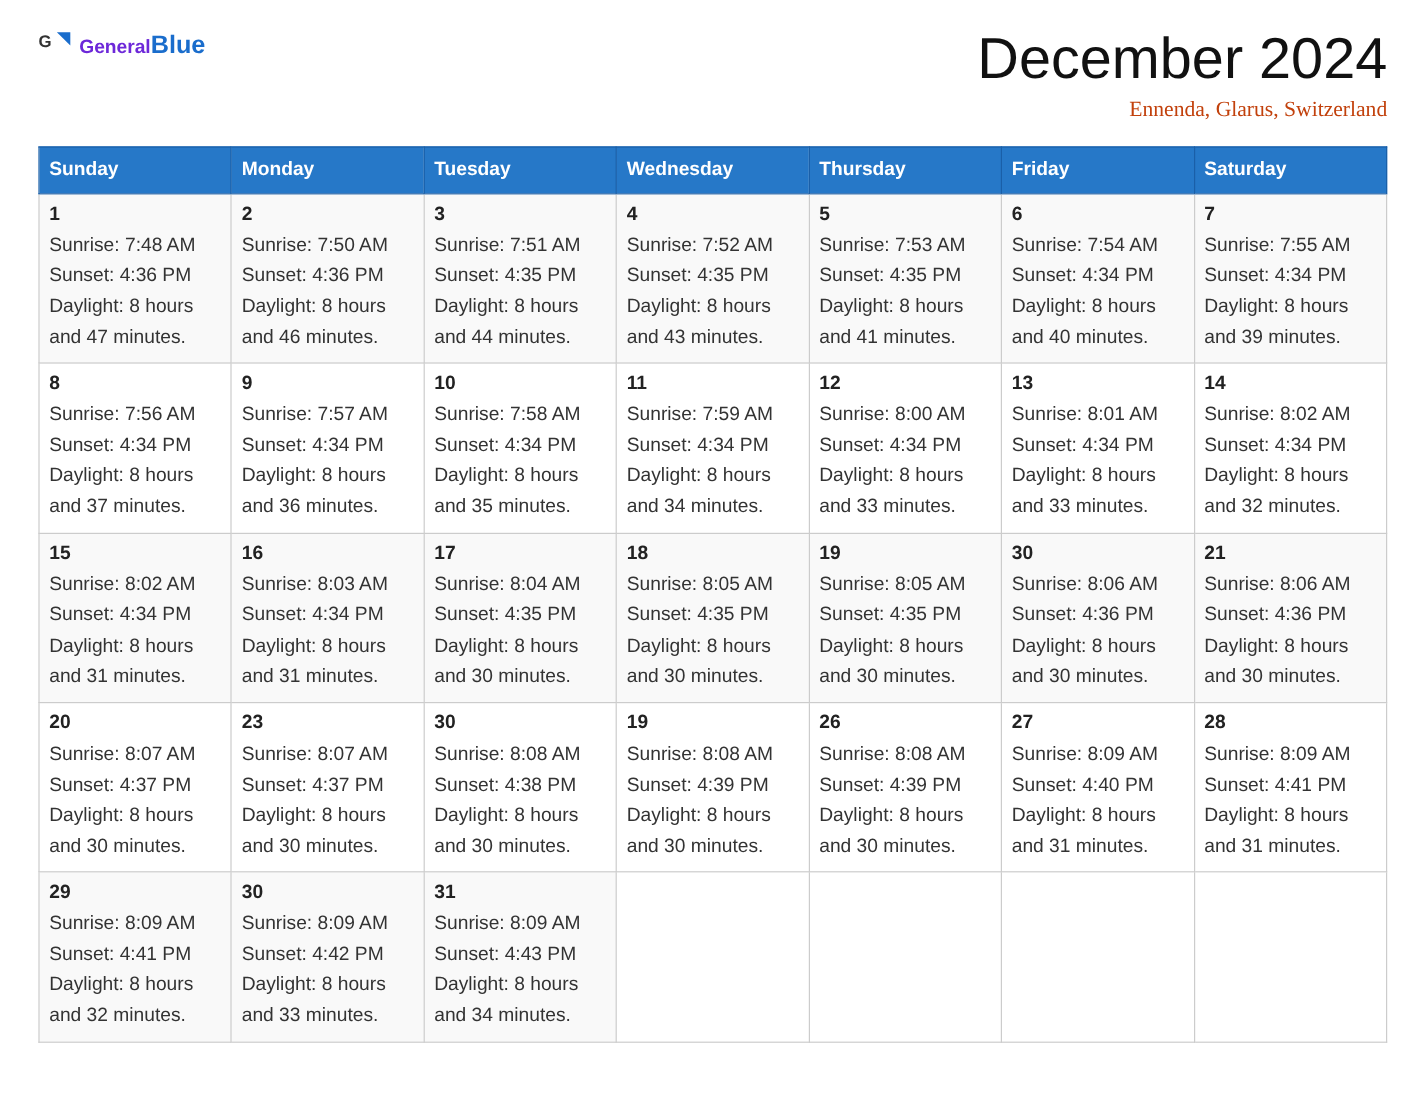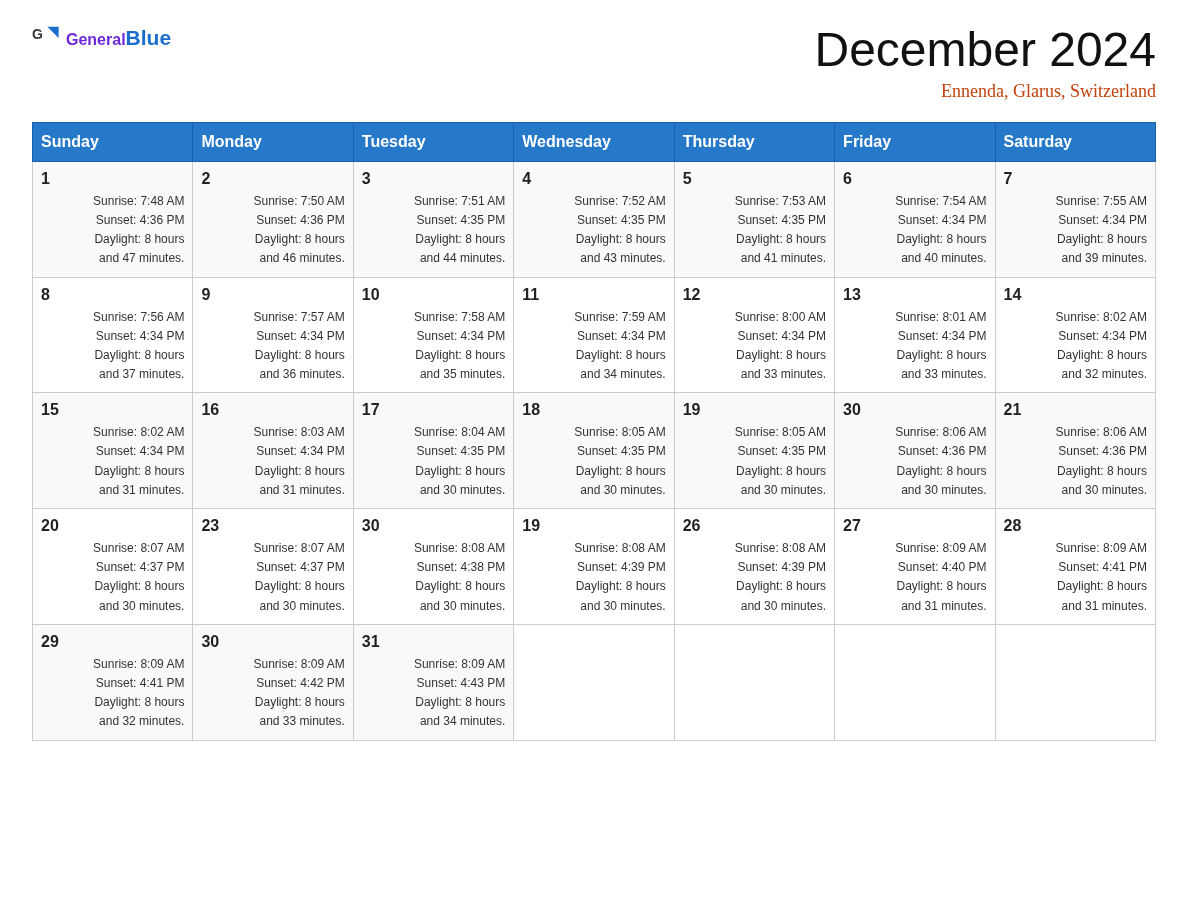--- a/index.html
+++ b/index.html
@@ -69,24 +69,23 @@
     tbody tr:nth-child(even) td {
       background-color: #fff;
     }
     .day-number {
       font-size: 16px;
       font-weight: bold;
       margin-bottom: 4px;
       display: block;
     }
     .day-info {
-      font-size: 12px;
+      font-size: 16px;
       line-height: 1.6;
       color: #333;
-      text-align: right;
     }
     .empty-cell {
       background: #fff !important;
       border: 1px solid #ccc;
     }
   </style>
 </head>
 <body>
 
 <div class="header">

